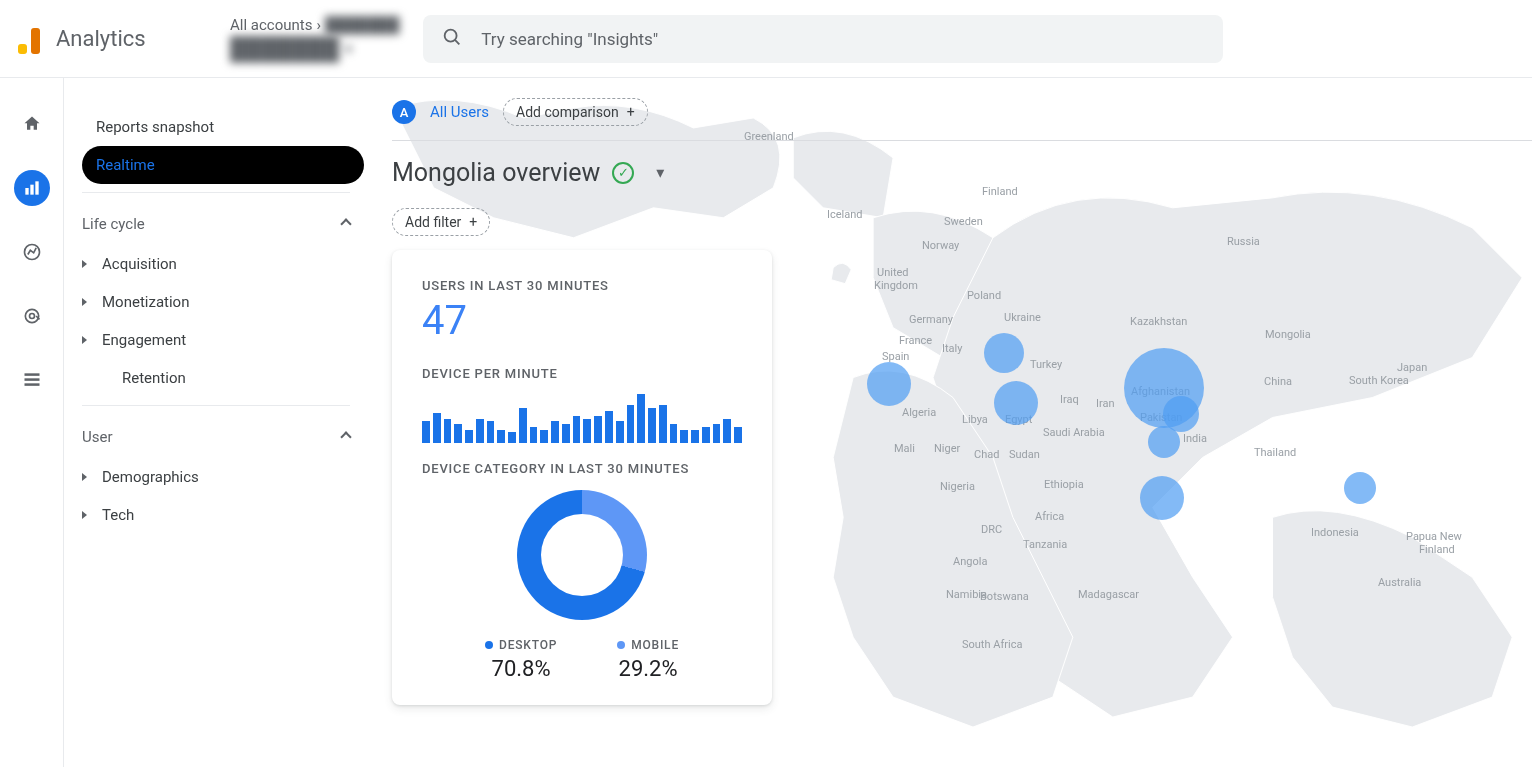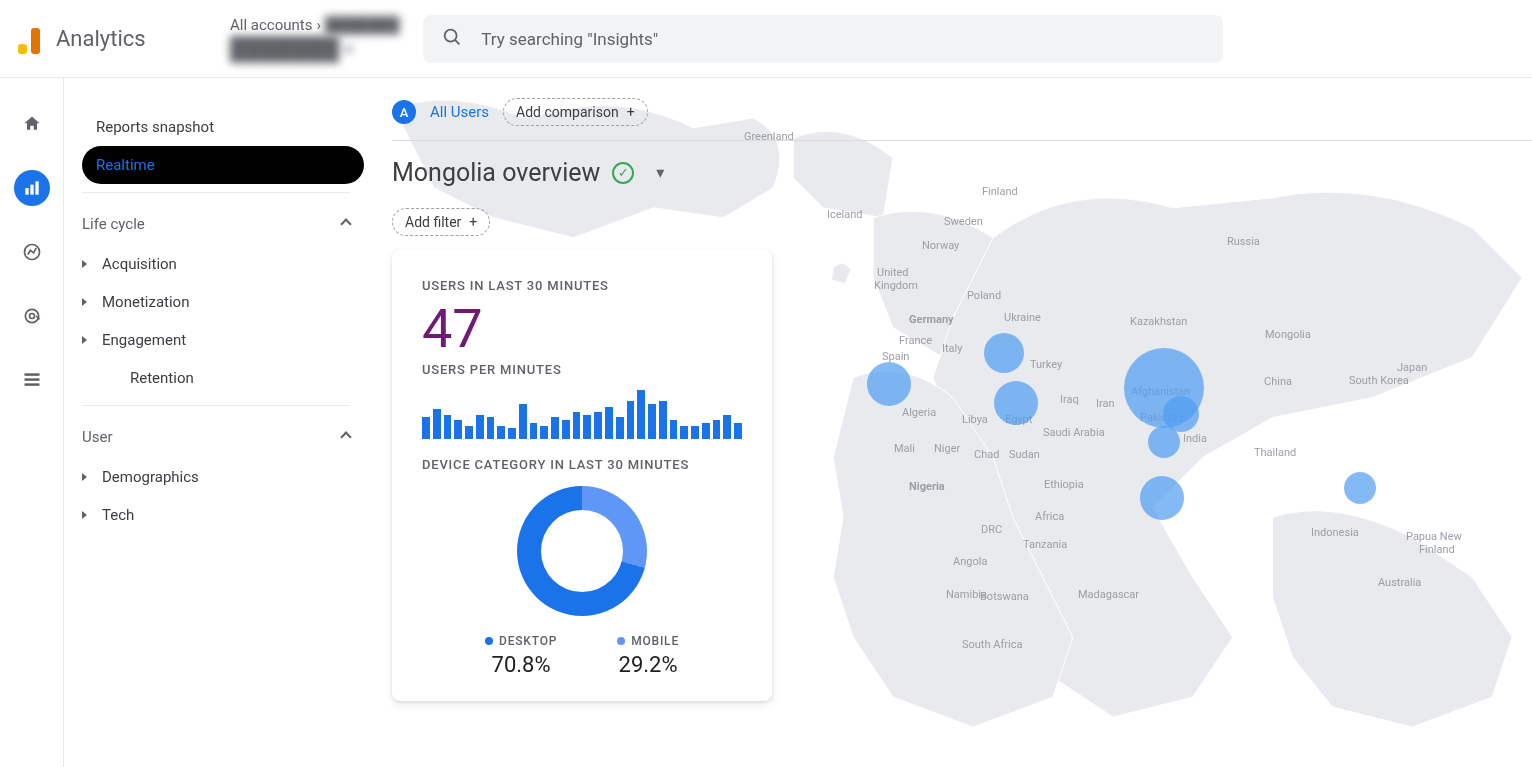--- a/index.html
+++ b/index.html
@@ -25,21 +25,21 @@
 .rail-item.active { background: #1a73e8; color: #fff; }
 .rail-item svg { width: 20px; height: 20px; }
 
 .sidenav { width: 310px; padding: 30px 10px 0 18px; }
 .side-link { padding: 10px 14px; font-size: 15px; color: #3c4043; border-radius: 24px; cursor: pointer; }
 .side-link.active { background: #000000; color: #1a73e8; }
 .side-sep { border-top: 1px solid #e8eaed; margin: 8px 14px 12px 0; }
 .side-section { display: flex; align-items: center; justify-content: space-between; padding: 10px 14px 12px 0; font-size: 15px; color: #5f6368; cursor: pointer; }
 .side-sub { display: flex; align-items: center; gap: 12px; padding: 10px 0 10px 0; font-size: 15px; color: #3c4043; cursor: pointer; }
 .side-sub .caret { width: 8px; color: #5f6368; }
-.side-sub .indent { margin-left: 28px; }
+.side-sub .indent { margin-left: 20px; }
 
 .content { flex: 1; position: relative; background: #fff; }
 .mapbg { position: absolute; inset: 0; background: #fff; }
 .mapbg svg { width: 100%; height: 100%; }
 .map-label { position: absolute; font-size: 11px; color: #9aa0a6; white-space: nowrap; }
 .bubble { position: absolute; border-radius: 50%; background: #4f9cf2; opacity: 0.7; transform: translate(-50%, -50%); }
 
 .header-row { position: absolute; top: 20px; left: 18px; display: flex; align-items: center; gap: 14px; }
 .chip-a { width: 24px; height: 24px; border-radius: 50%; background: #1a73e8; color: #fff; font-size: 13px; font-weight: 500; display: flex; align-items: center; justify-content: center; }
 .allusers { font-size: 15px; color: #1a73e8; cursor: pointer; }
@@ -48,21 +48,21 @@
 
 .title-row { position: absolute; top: 80px; left: 18px; display: flex; align-items: center; gap: 12px; }
 .page-title { font-size: 25px; color: #3c4043; }
 .status-ok { width: 22px; height: 22px; border: 2px solid #34a853; border-radius: 50%; display: flex; align-items: center; justify-content: center; color: #34a853; font-size: 13px; }
 .title-caret { color: #5f6368; cursor: pointer; padding: 4px 10px; }
 
 .filter-chip { position: absolute; top: 130px; left: 18px; border: 1px dashed #9aa0a6; border-radius: 16px; padding: 5px 12px; font-size: 14px; color: #3c4043; display: flex; align-items: flex-start; gap: 8px; cursor: pointer; }
 
 .card { position: absolute; top: 172px; left: 18px; width: 380px; background: #fff; border-radius: 8px; box-shadow: 0 1px 3px rgba(60,64,67,.15), 0 4px 8px rgba(60,64,67,.1); padding: 28px 30px 24px 30px; }
 .card-label { font-size: 13px; letter-spacing: 0.8px; color: #5f6368; font-weight: 500; }
-.big-num { font-size: 54px; color: #701a75; margin: 4px 0 2px; }
+.big-num { font-size: 40px; color: #3b82f6; margin: 4px 0 22px; }
 .barchart { display: flex; align-items: flex-end; gap: 3px; height: 54px; margin: 8px 0 18px; }
 .barchart .b { width: 8px; background: #1a73e8; }
 .donut-wrap { display: flex; justify-content: center; margin: 14px 0 18px; }
 .donut { position: relative; width: 130px; height: 130px; }
 .legend-row { display: flex; justify-content: center; gap: 60px; }
 .legend-col { text-align: center; }
 .legend-lbl { font-size: 12px; letter-spacing: 0.8px; color: #5f6368; font-weight: 500; display: flex; align-items: center; gap: 6px; justify-content: center; }
 .legend-dot { width: 8px; height: 8px; border-radius: 50%; }
 .legend-val { font-size: 22px; color: #202124; margin-top: 4px; }
 .chev { display: inline-block; transform: rotate(45deg); border: solid currentColor; border-width: 0 2px 2px 0; padding: 3px; }
@@ -192,21 +192,21 @@
           </g>
         </svg>
         <div id="map-labels-container">
             <div class="map-label" style="left: 370px; top: 52px;">Greenland</div>
             <div class="map-label" style="left: 453px; top: 130px;">Iceland</div>
             <div class="map-label" style="left: 548px; top: 161px;">Norway</div>
             <div class="map-label" style="left: 608px; top: 107px;">Finland</div>
             <div class="map-label" style="left: 570px; top: 137px;">Sweden</div>
             <div class="map-label" style="left: 503px; top: 188px;">United</div>
             <div class="map-label" style="left: 500px; top: 201px;">Kingdom</div>
-            <div class="map-label" style="left: 535px; top: 235px; font-weight: bold;">Germany</div>
+            <div class="map-label" style="left: 535px; top: 235px;">Germany</div>
             <div class="map-label" style="left: 525px; top: 256px;">France</div>
             <div class="map-label" style="left: 508px; top: 272px;">Spain</div>
             <div class="map-label" style="left: 568px; top: 264px;">Italy</div>
             <div class="map-label" style="left: 593px; top: 211px;">Poland</div>
             <div class="map-label" style="left: 630px; top: 233px;">Ukraine</div>
             <div class="map-label" style="left: 656px; top: 280px;">Turkey</div>
             <div class="map-label" style="left: 686px; top: 315px;">Iraq</div>
             <div class="map-label" style="left: 722px; top: 319px;">Iran</div>
             <div class="map-label" style="left: 669px; top: 348px;">Saudi Arabia</div>
             <div class="map-label" style="left: 853px; top: 157px;">Russia</div>
@@ -223,21 +223,21 @@
             <div class="map-label" style="left: 1032px; top: 452px;">Papua New</div>
             <div class="map-label" style="left: 1045px; top: 465px;">Finland</div>
             <div class="map-label" style="left: 1004px; top: 498px;">Australia</div>
             <div class="map-label" style="left: 528px; top: 328px;">Algeria</div>
             <div class="map-label" style="left: 588px; top: 335px;">Libya</div>
             <div class="map-label" style="left: 631px; top: 335px;">Egypt</div>
             <div class="map-label" style="left: 520px; top: 364px;">Mali</div>
             <div class="map-label" style="left: 560px; top: 364px;">Niger</div>
             <div class="map-label" style="left: 600px; top: 370px;">Chad</div>
             <div class="map-label" style="left: 635px; top: 370px;">Sudan</div>
-            <div class="map-label" style="left: 535px; top: 402px; font-weight: bold;">Nigeria</div>
+            <div class="map-label" style="left: 566px; top: 402px;">Nigeria</div>
             <div class="map-label" style="left: 670px; top: 400px;">Ethiopia</div>
             <div class="map-label" style="left: 661px; top: 432px;">Africa</div>
             <div class="map-label" style="left: 607px; top: 445px;">DRC</div>
             <div class="map-label" style="left: 649px; top: 460px;">Tanzania</div>
             <div class="map-label" style="left: 579px; top: 477px;">Angola</div>
             <div class="map-label" style="left: 572px; top: 510px;">Namibia</div>
             <div class="map-label" style="left: 606px; top: 512px;">Botswana</div>
             <div class="map-label" style="left: 704px; top: 510px;">Madagascar</div>
             <div class="map-label" style="left: 588px; top: 560px;">South Africa</div>
           </div>
@@ -270,21 +270,21 @@
       </div>
 
       <div class="filter-chip">
         <span>Add filter</span>
         <span>+</span>
       </div>
 
       <div class="card">
         <div class="card-label">USERS IN LAST 30 MINUTES</div>
         <div class="big-num">47</div>
-        <div class="card-label">USERS PER MINUTES</div>
+        <div class="card-label">DEVICE PER MINUTE</div>
         <div class="barchart" id="barchart">
             <div class="b" style="height: 21.6px;"></div>
             <div class="b" style="height: 29.7px;"></div>
             <div class="b" style="height: 24.3px;"></div>
             <div class="b" style="height: 18.9px;"></div>
             <div class="b" style="height: 13.5px;"></div>
             <div class="b" style="height: 24.3px;"></div>
             <div class="b" style="height: 21.6px;"></div>
             <div class="b" style="height: 13.5px;"></div>
             <div class="b" style="height: 10.8px;"></div>

